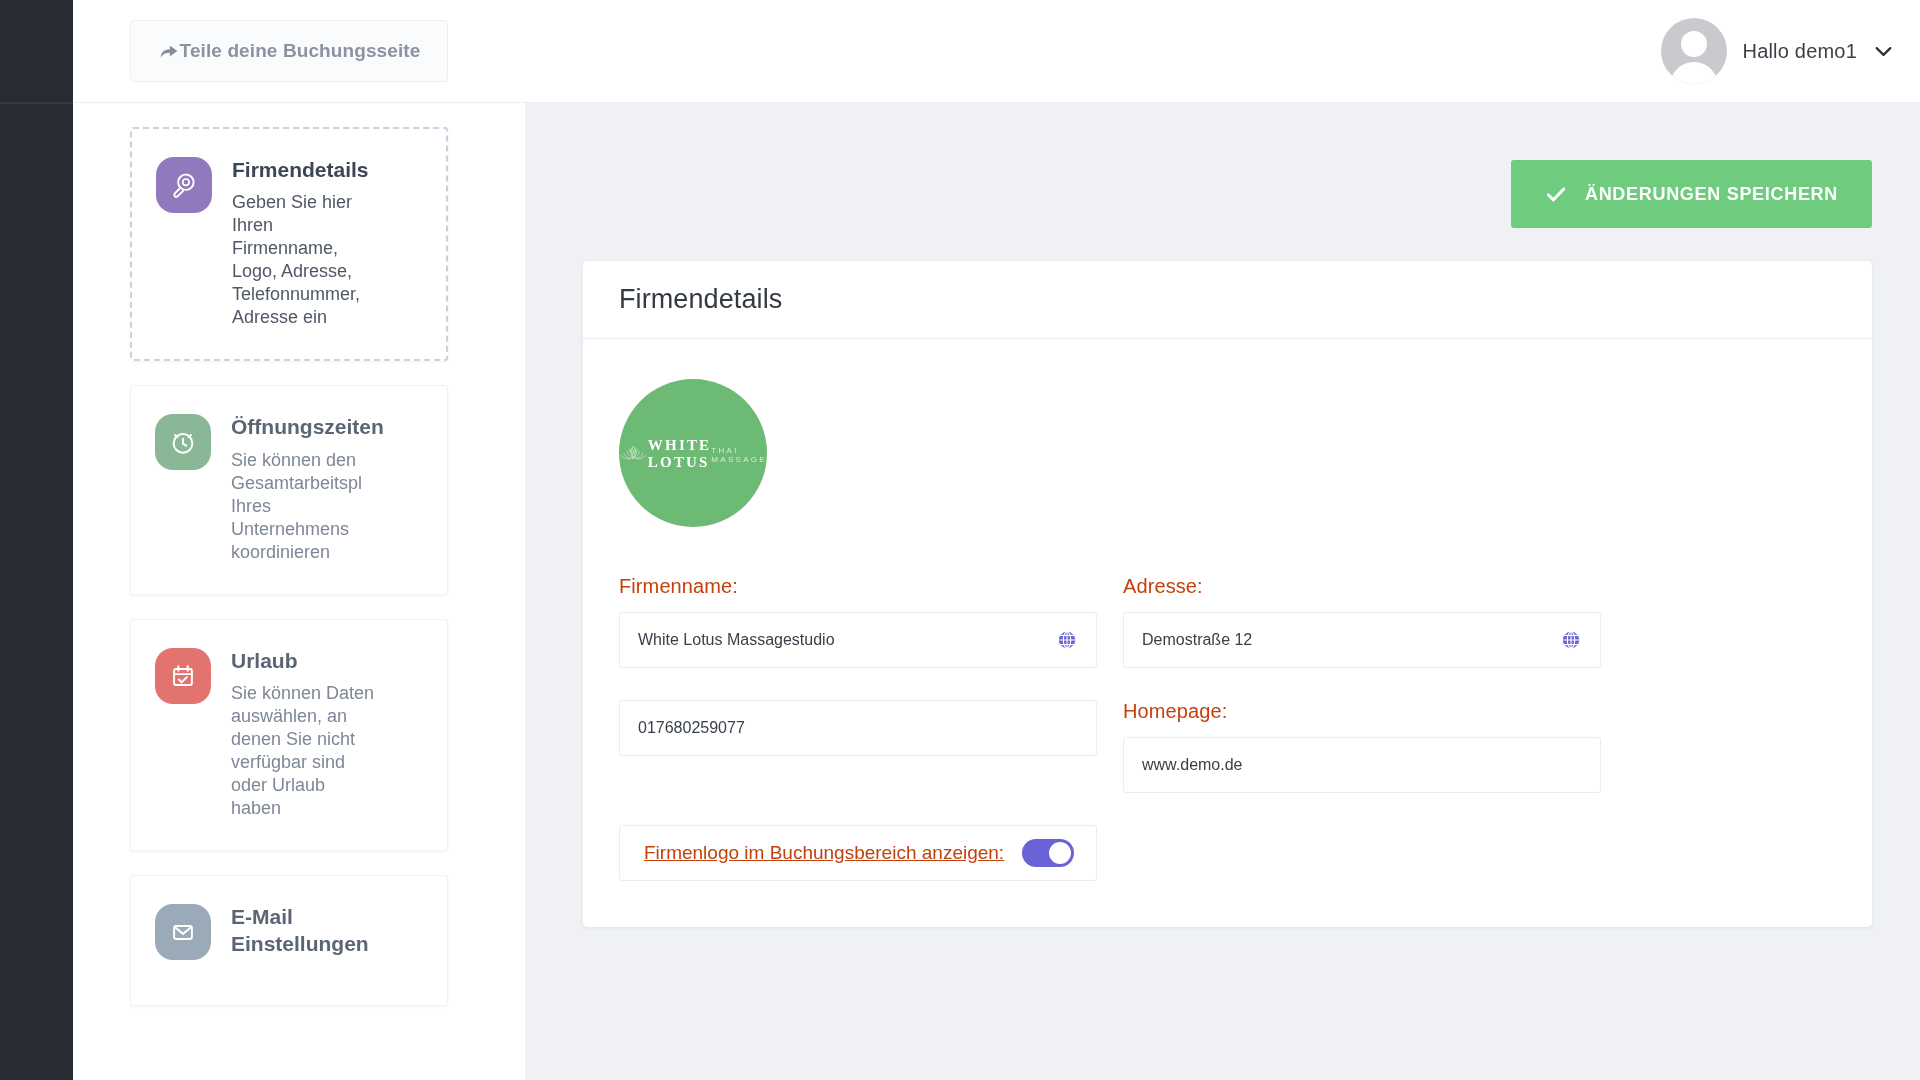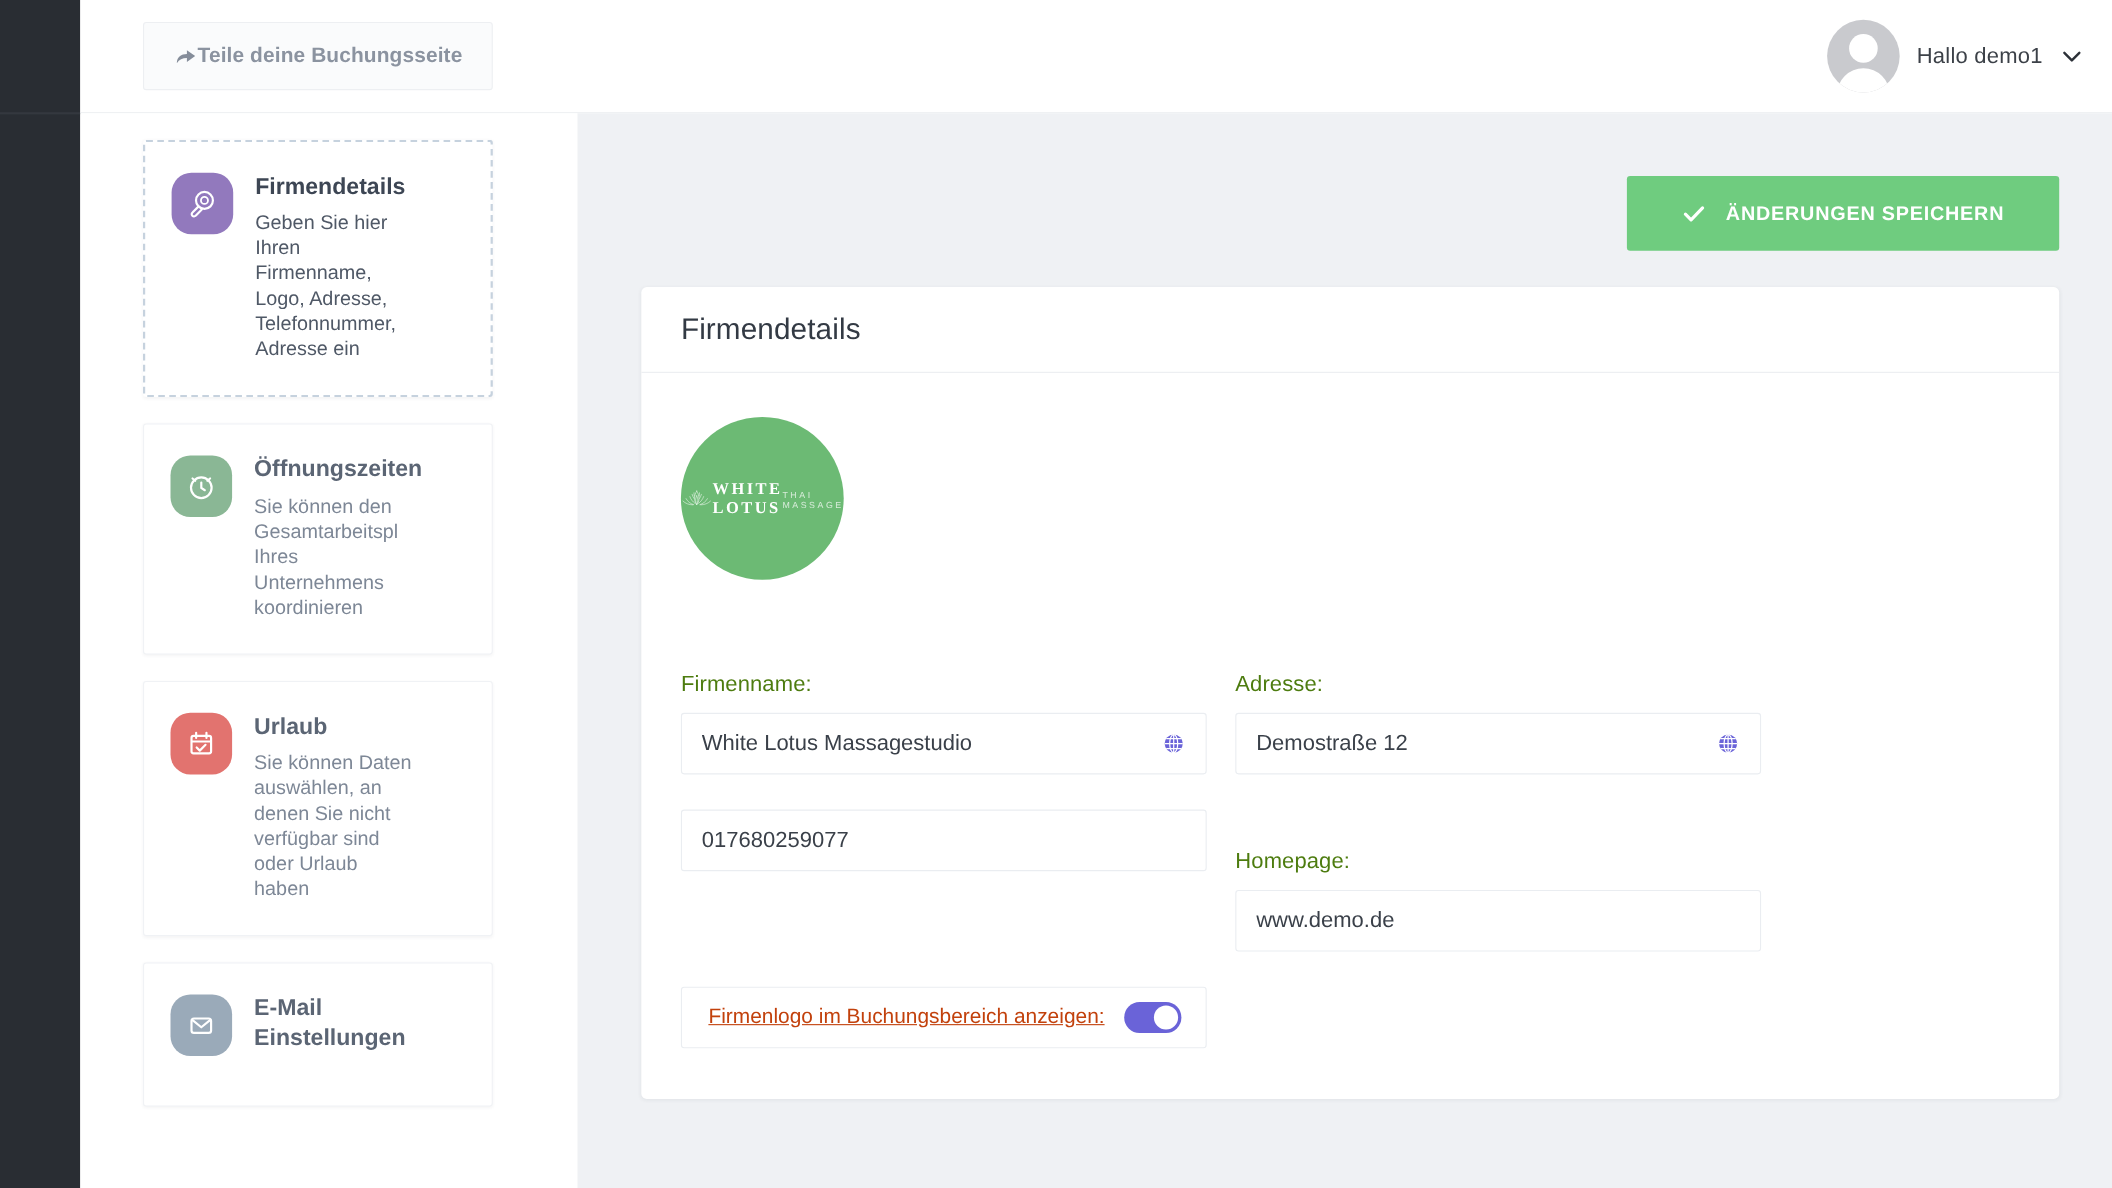--- a/index.html
+++ b/index.html
@@ -139,21 +139,21 @@
   
   .main {
     position: absolute; left: 525px; top: 103px;
     width: 1395px; height: 977px;
     background: #eff1f4;
     overflow: hidden;
   }
 
   .save-btn {
     position: absolute; right: 48px; top: 57px;
-    height: 68px; padding: 0 50px;
+    height: 68px; padding: 0 34px;
     background: #6fcc7f;
     border: none; border-radius: 3px;
     color: #ffffff;
     font-size: 18px; font-weight: bold; letter-spacing: 0.7px;
     display: flex; align-items: center; gap: 18px;
     cursor: pointer;
     font-family: "Liberation Sans", sans-serif;
   }
   .save-btn svg { width: 22px; height: 22px; display: block; }
 
@@ -193,36 +193,35 @@
     margin-top: 3px;
   }
 
   .field-grid {
     display: grid;
     grid-template-columns: 478px 26px 478px;
     row-gap: 0;
   }
   .field { margin-bottom: 32px; }
   .field-label {
-    font-size: 20px; color: #4d7c0f; margin-bottom: 14px;
+    font-size: 20px; color: #c2410c; margin-bottom: 14px;
     letter-spacing: 0.1px;
-    margin-top: 36px;
   }
   .input-wrap {
     position: relative;
     height: 56px;
     border: 1px solid #eaedf1;
     border-radius: 3px;
     background: #ffffff;
     display: flex; align-items: center;
     padding: 0 18px;
   }
   .input-wrap input {
     flex: 1; border: none; outline: none;
-    font-size: 20px; color: #3a4049;
+    font-size: 16px; color: #3a4049;
     background: transparent;
     font-family: "Liberation Sans", sans-serif;
   }
   .globe-icon { width: 22px; height: 22px; flex: none; display: block; }
 
   .toggle-row {
     width: 478px; height: 56px;
     border: 1px solid #eaedf1; border-radius: 3px;
     display: flex; align-items: center; justify-content: space-between;
     padding: 0 22px 0 24px;

